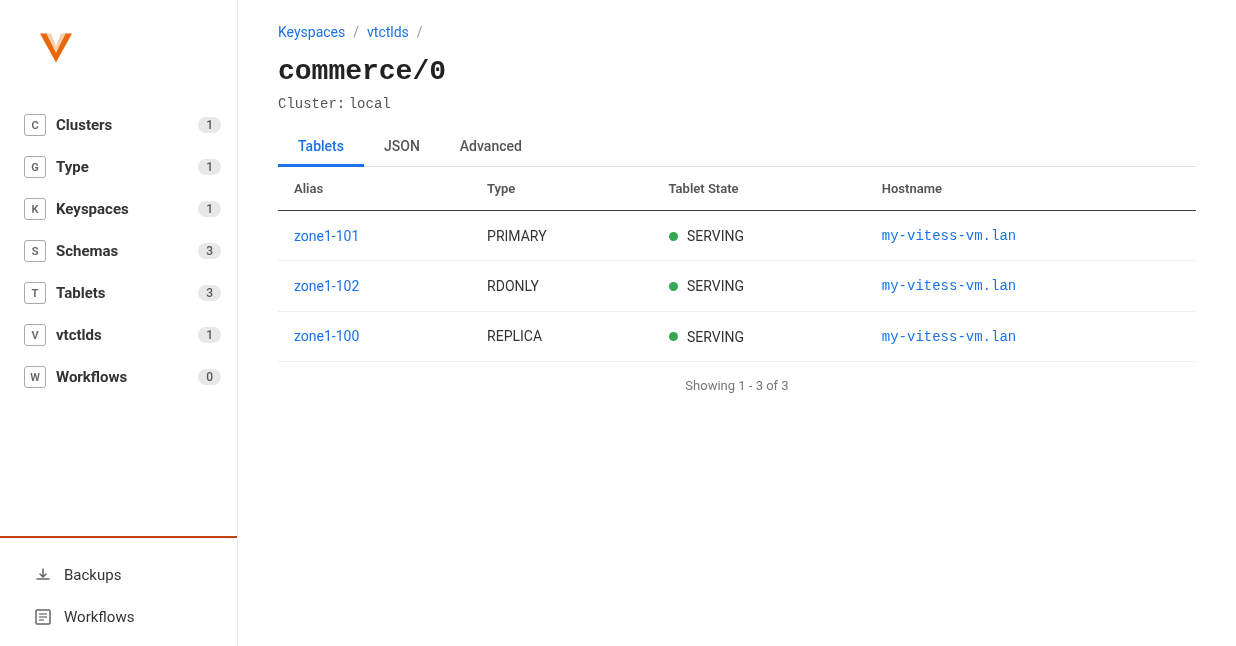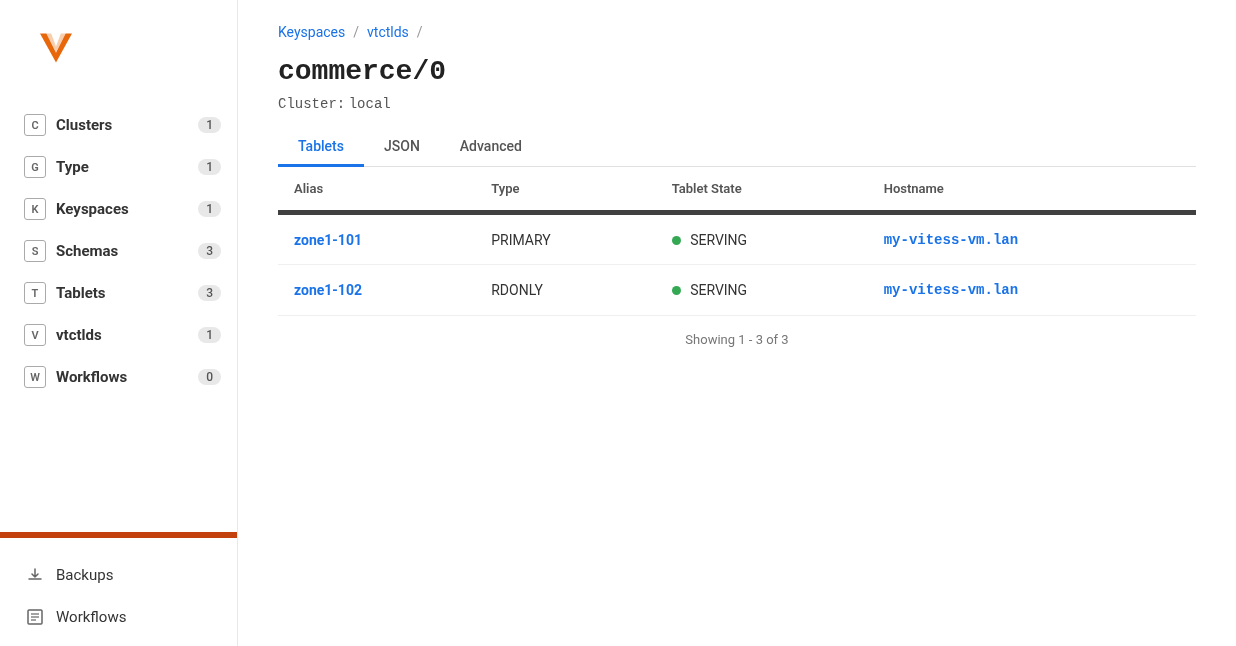--- a/index.html
+++ b/index.html
@@ -65,22 +65,22 @@
     .nav-badge {
       background: #e8e8e8;
       color: #555;
       border-radius: 10px;
       padding: 1px 8px;
       font-size: 12px;
       font-weight: 500;
     }
 
     .sidebar-bottom {
-      border-top: 6px solid #c2410c;
-      padding: 16px 0 8px 0;
+      border-top: 2px solid #c2410c;
+      padding: 16px 0 8px 8px;
     }
 
     .bottom-item {
       display: flex;
       align-items: center;
       padding: 10px 16px 10px 24px;
       cursor: pointer;
       color: #333;
       font-size: 15px;
     }
@@ -167,21 +167,21 @@
     }
 
     
     .data-table {
       width: 100%;
       border-collapse: collapse;
       margin-top: 0;
     }
 
     .data-table thead tr {
-      border-bottom: 5px solid #404040;
+      border-bottom: 1px solid #404040;
     }
 
     .data-table th {
       padding: 14px 16px;
       text-align: left;
       font-size: 13px;
       font-weight: 600;
       color: #555;
       text-transform: none;
     }
@@ -190,21 +190,20 @@
       padding: 16px 16px;
       font-size: 14px;
       color: #333;
       border-bottom: 1px solid #efefef;
     }
 
     .cell-link {
       color: #1a73e8;
       text-decoration: none;
       cursor: pointer;
-      font-weight: bold;
     }
 
     .status-dot {
       display: inline-block;
       width: 9px;
       height: 9px;
       border-radius: 50%;
       margin-right: 6px;
       vertical-align: middle;
     }
@@ -352,19 +351,32 @@
           </td>
           <td>RDONLY</td>
           <td>
             <span class="status-dot green"></span>
             <span class="status-text">SERVING</span>
           </td>
           <td>
             <a class="cell-link monospace">my-vitess-vm.lan</a>
           </td>
         </tr>
+        <tr class="table-row">
+          <td>
+            <a class="cell-link">zone1-100</a>
+          </td>
+          <td>REPLICA</td>
+          <td>
+            <span class="status-dot green"></span>
+            <span class="status-text">SERVING</span>
+          </td>
+          <td>
+            <a class="cell-link monospace">my-vitess-vm.lan</a>
+          </td>
+        </tr>
       </tbody>
     </table>
 
     <div class="showing-text">Showing 1 - 3 of 3</div>
 
   </div>
 </div>
 
 </body></html>

